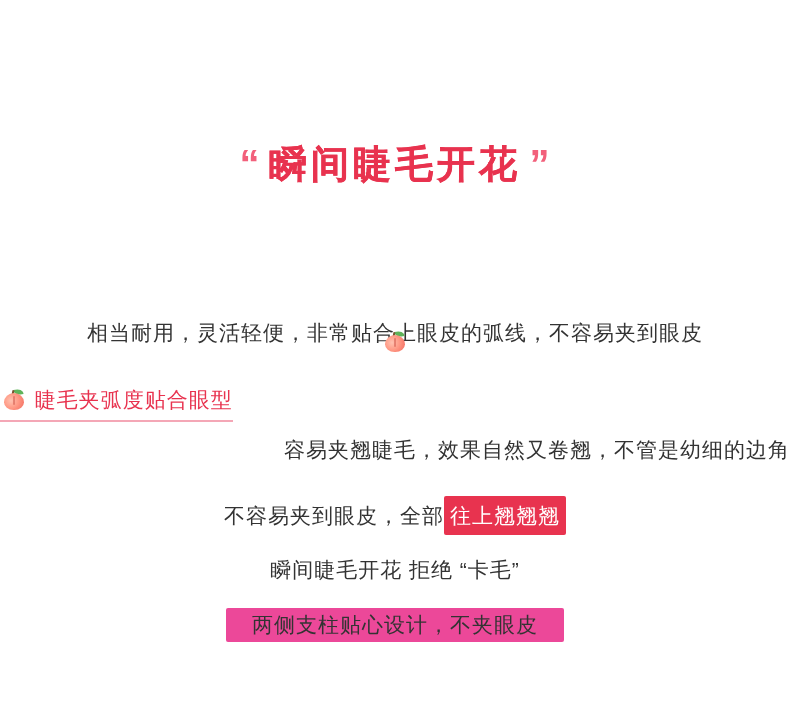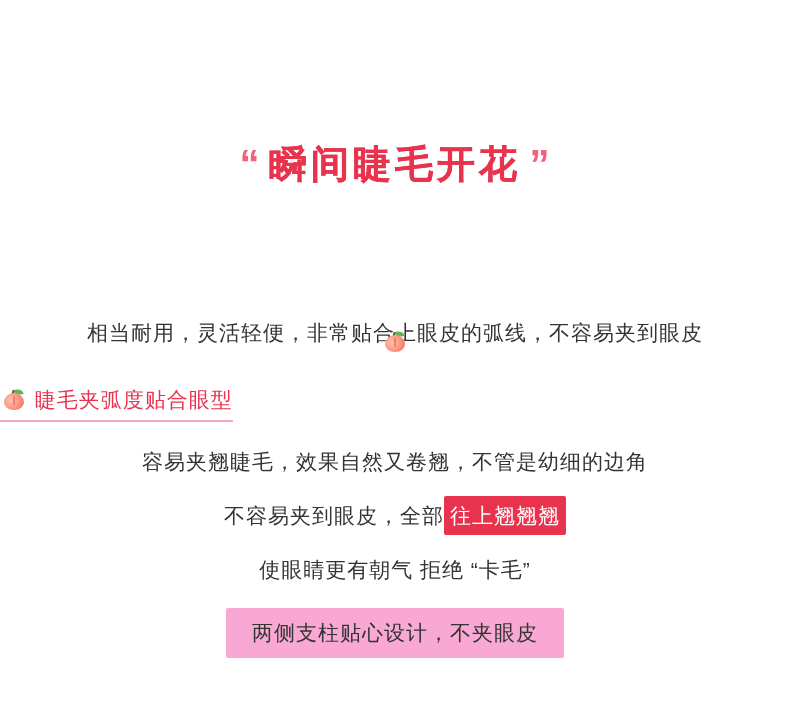--- a/index.html
+++ b/index.html
@@ -58,21 +58,21 @@
     left: 0;
     width: 790px;
     text-align: center;
     font-size: 21px;
     color: #333333;
     letter-spacing: 1px;
     white-space: nowrap;
   }
   .l1 { top: 280px; margin-top: 39px; }
   .l2 { top: 330px; }
-  .l4 { top: 448px; }
+  .l4 { top: 436px; text-align: right; }
   .l5 { top: 502px; }
   .l6 { top: 556px; }
 
   
   .peach {
     display: inline-block;
     position: relative;
     width: 22px;
     height: 22px;
     vertical-align: -4px;
@@ -148,25 +148,25 @@
   
   .banner-wrap {
     position: absolute;
     top: 608px;
     left: 0;
     width: 790px;
     text-align: center;
   }
   .banner {
     display: inline-block;
-    background: #f9a8d4;
+    background: #ec4899;
     color: #333333;
     font-size: 21px;
     letter-spacing: 1px;
-    padding: 11px 26px;
+    padding: 3px 26px;
     border-radius: 2px;
   }
 </style>
 </head>
 <body>
 
 <div class="page">
 
   <div class="heading-block">
     <span class="heading-quote">“</span>
@@ -190,19 +190,19 @@
       <span>睫毛夹弧度贴合眼型</span>
     </span>
   </div>
 
   <div class="line l4">容易夹翘睫毛，效果自然又卷翘，不管是幼细的边角</div>
 
   <div class="line l5">
     <span>不容易夹到眼皮，全部</span><span class="hl-red">往上翘翘翘</span>
   </div>
 
-  <div class="line l6">使眼睛更有朝气 拒绝 “卡毛”</div>
+  <div class="line l6">瞬间睫毛开花 拒绝 “卡毛”</div>
 
   <div class="banner-wrap">
     <span class="banner">两侧支柱贴心设计，不夹眼皮</span>
   </div>
 
 </div>
 
 </body></html>

